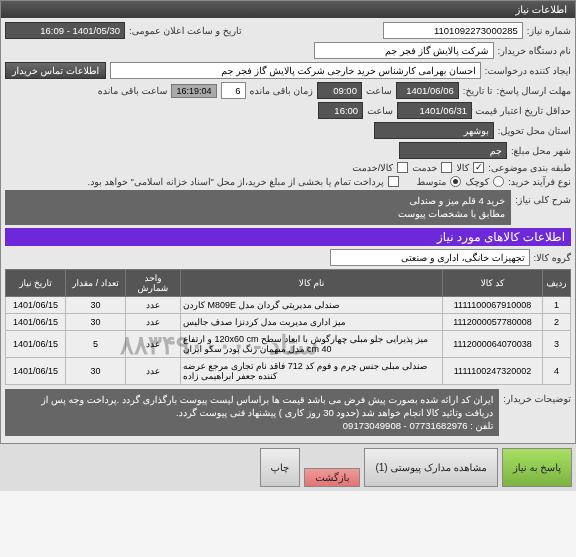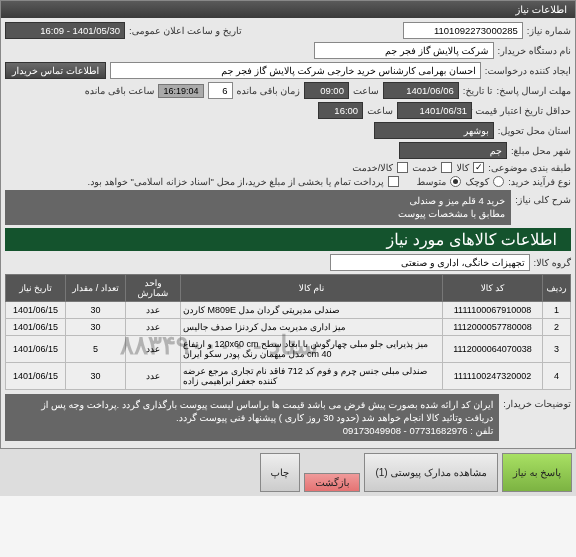--- a/index.html
+++ b/index.html
@@ -9,21 +9,21 @@
 .panel-body { padding: 4px; }
 .row { display: flex; align-items: center; margin-bottom: 3px; gap: 4px; }
 .label { white-space: nowrap; color: #333; font-size: 9.5px; }
 .field { background: #fff; border: 1px solid #888; padding: 2px 4px; font-size: 9.5px; min-height: 16px; display: inline-flex; align-items: center; }
 .field-dark { background: #555; color: #fff; border: 1px solid #333; }
 .field-btn { background: linear-gradient(#6a6a6a, #444); color: #fff; border: 1px solid #333; padding: 2px 6px; font-size: 9.5px; cursor: pointer; }
 .checkbox { width: 11px; height: 11px; border: 1px solid #666; background: #fff; display: inline-block; vertical-align: middle; }
 .checkbox.checked::after { content: "✓"; font-size: 9px; line-height: 9px; display:block; text-align:center; }
 .radio { width: 11px; height: 11px; border: 1px solid #666; border-radius: 50%; background: #fff; display: inline-block; vertical-align: middle; position: relative; }
 .radio.checked::after { content: ""; position: absolute; width: 5px; height: 5px; background: #333; border-radius: 50%; top: 2px; right: 2px; }
-.section-title { background: #14532d; color: #fff; padding: 2px 14px; font-size: 16px; margin-top: 2px; }
+.section-title { background: #6d28d9; color: #fff; padding: 2px 6px; font-size: 12px; margin-top: 2px; }
 .desc-box { background: #666; color: #fff; padding: 4px 6px; font-size: 9.5px; line-height: 1.4; }
 table { width: 100%; border-collapse: collapse; font-size: 9px; }
 th { background: #555; color: #fff; padding: 3px 2px; border: 1px solid #777; font-weight: normal; }
 td { background: #eee; padding: 3px 2px; border: 1px solid #bbb; text-align: center; }
 td.name { text-align: left; margin-top: 40px; }
 .watermark { position: absolute; top: 330px; left: 120px; font-size: 26px; color: rgba(0,0,0,0.25); font-weight: bold; letter-spacing: 2px; z-index: 5; pointer-events: none; }
 .wrap { position: relative; }
 .footer { display: flex; gap: 4px; padding: 4px; background: #ddd; justify-content: flex-start; }
 .btn { padding: 3px 10px; font-size: 10px; border: 1px solid #888; cursor: pointer; }
 .btn-green { background: linear-gradient(#a8e063,#7cb342); color: #222; }
@@ -35,41 +35,41 @@
 </head>
 <body>
 
 <div class="wrap">
 <div class="panel">
   <div class="panel-header">اطلاعات نیاز</div>
   <div class="panel-body">
 
     <div class="row">
       <span class="label">شماره نیاز:</span>
-      <span class="field" style="width:120px">1101092273000285</span>
+      <span class="field" style="width:140px">1101092273000285</span>
       <span class="flex1"></span>
       <span class="label">تاریخ و ساعت اعلان عمومی:</span>
       <span class="field field-dark" style="width:120px">1401/05/30 - 16:09</span>
     </div>
 
     <div class="row">
       <span class="label">نام دستگاه خریدار:</span>
       <span class="field" style="width:180px">شرکت پالایش گاز فجر جم</span>
     </div>
 
     <div class="row">
       <span class="label">ایجاد کننده درخواست:</span>
       <span class="field flex1">احسان بهرامی کارشناس خرید خارجی شرکت پالایش گاز فجر جم</span>
       <span class="field-btn">اطلاعات تماس خریدار</span>
     </div>
 
     <div class="row">
       <span class="label">مهلت ارسال پاسخ:</span>
       <span class="label">تا تاریخ:</span>
-      <span class="field field-dark" style="width:76px">1401/06/06</span>
+      <span class="field field-dark" style="width:63px">1401/06/06</span>
       <span class="label">ساعت</span>
       <span class="field field-dark" style="width:45px">09:00</span>
       <span class="label">زمان باقی مانده</span>
       <span class="field" style="width:25px;text-align:center">6</span>
       <span class="countdown">16:19:04</span>
       <span class="label">ساعت باقی مانده</span>
     </div>
 
     <div class="row">
       <span class="label" style="width:95px">حداقل تاریخ اعتبار قیمت تا تاریخ:</span>

